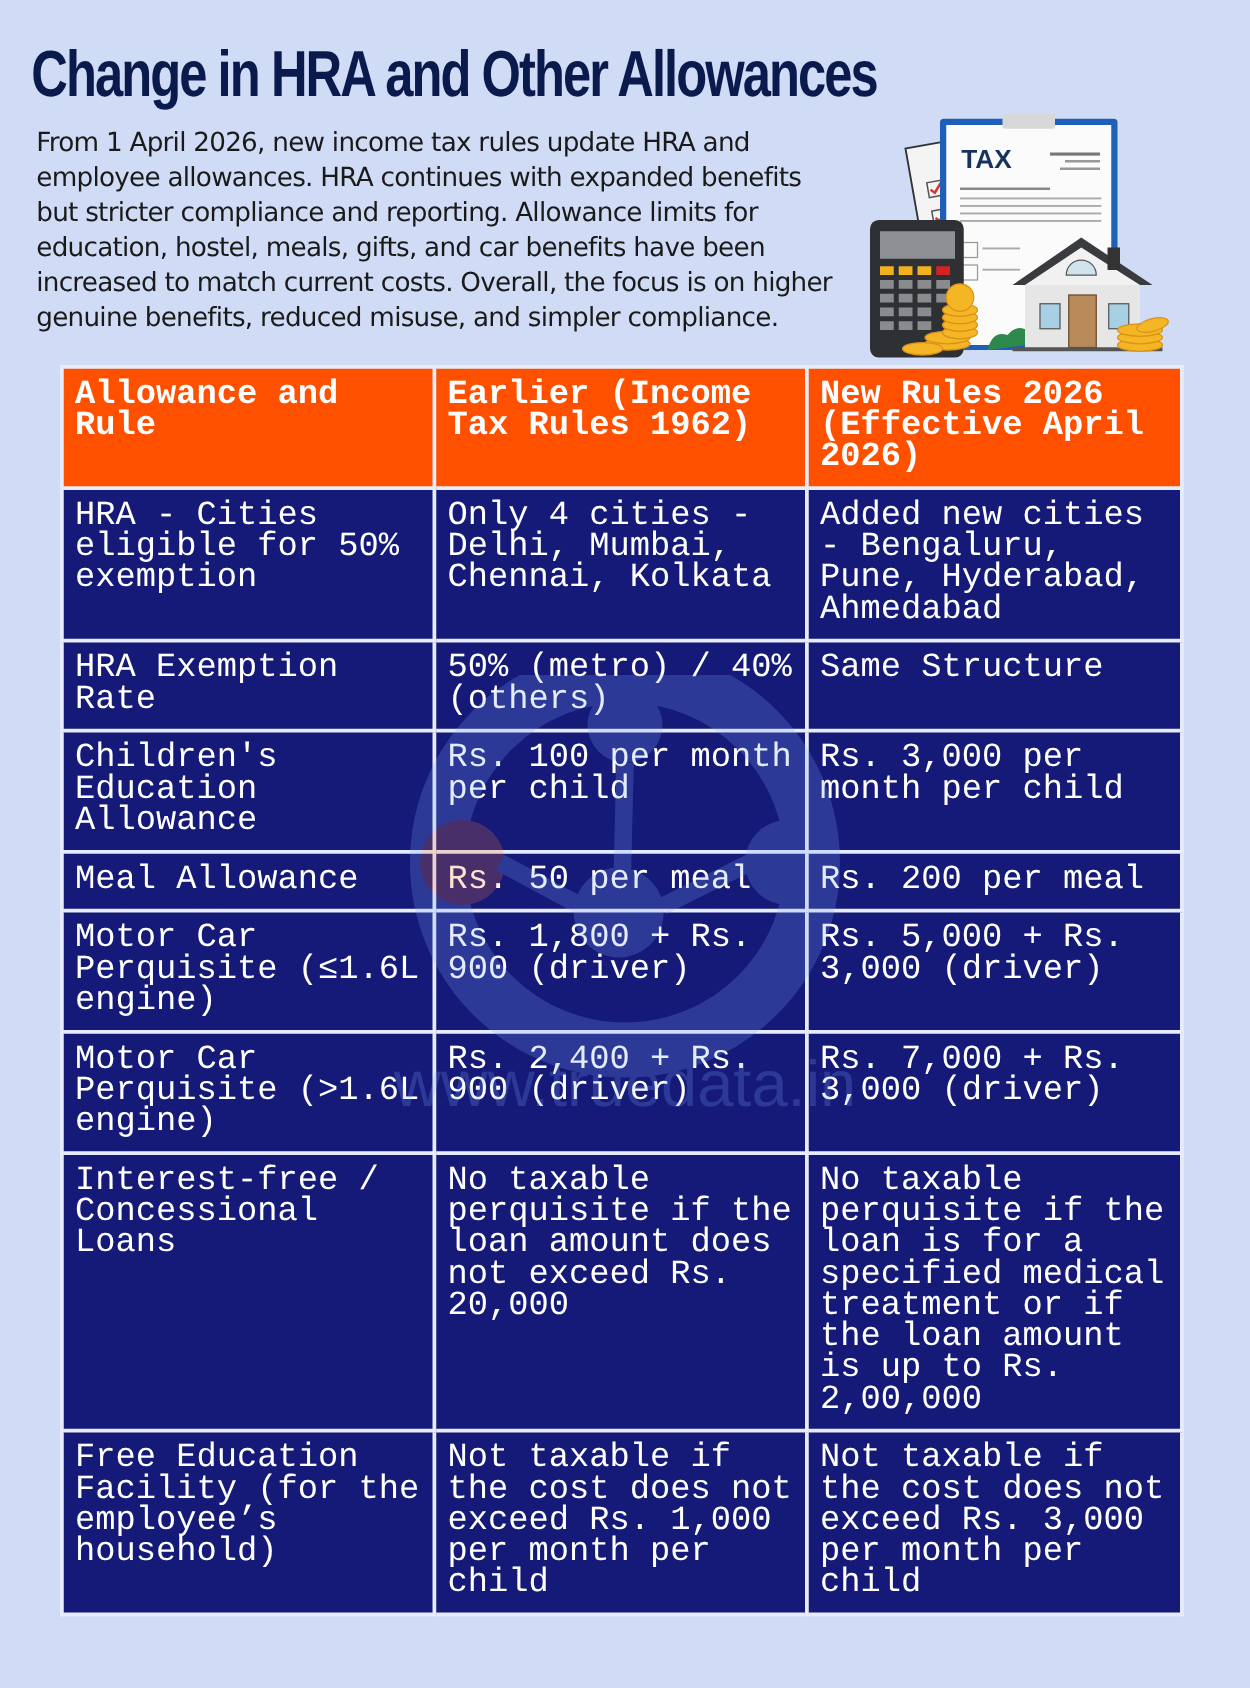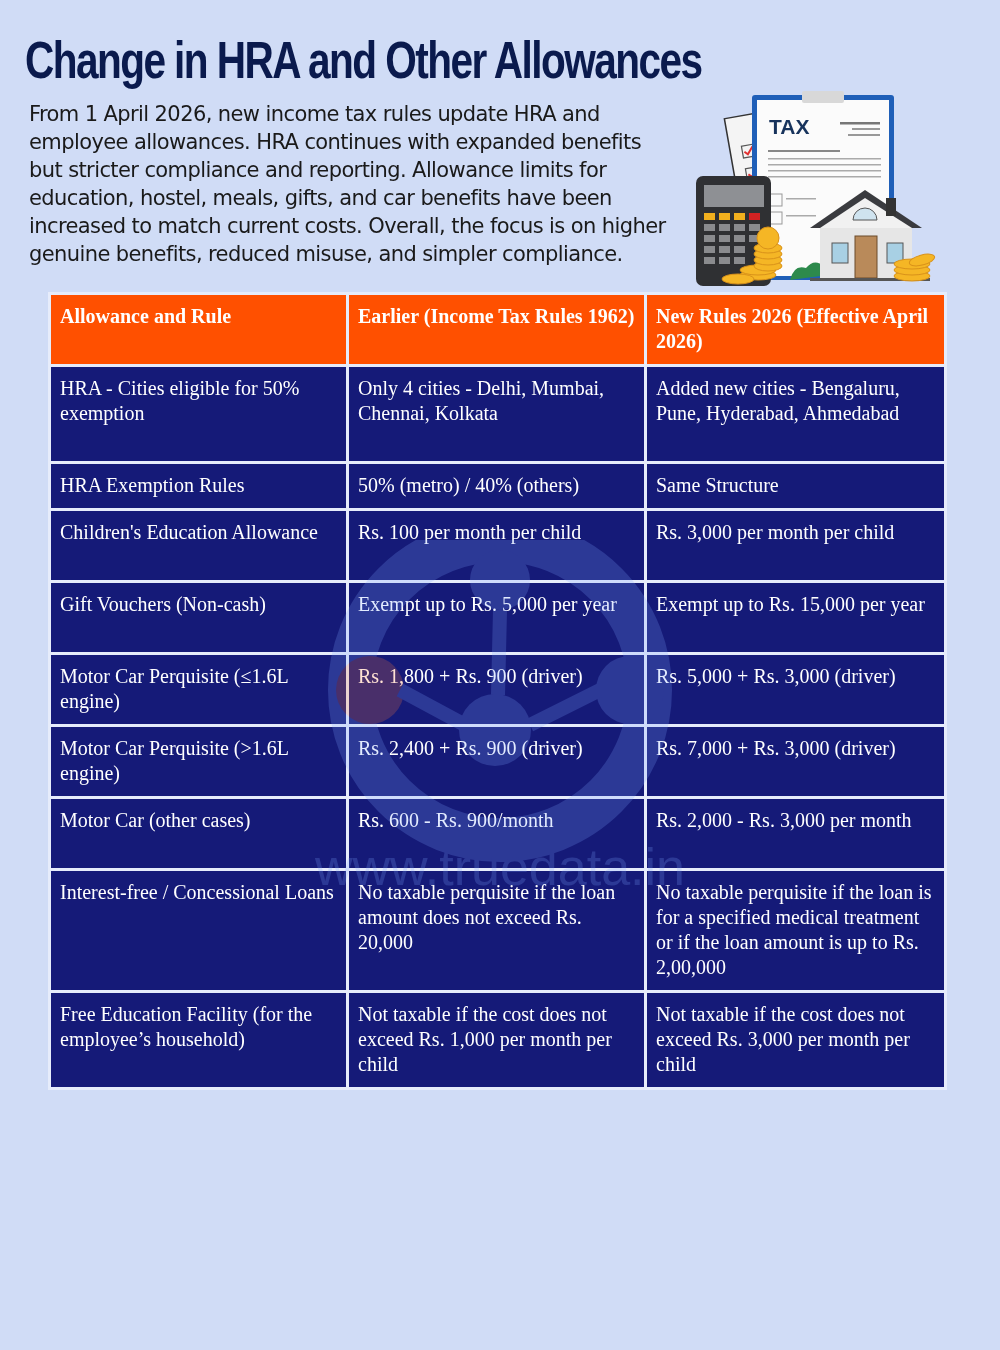--- a/index.html
+++ b/index.html
@@ -55,22 +55,22 @@
       position: relative;
       z-index: 1;
     }
     col.c1 { width: 298px; }
     col.c2 { width: 298px; }
     col.c3 { width: 300px; }
     th, td {
       border: 3px solid #e6ecfb;
       text-align: left;
       vertical-align: top;
-      font-family: Liberation Serif, serif;
-      font-size: 20px;
+      font-family: Liberation Mono, monospace;
+      font-size: 27px;
       line-height: 25px;
       padding: 9px 9px 10px 9px;
       color: #ffffff;
     }
     th {
       background: #ff5000;
       font-weight: bold;
       height: 72px;
     }
     td { background: rgba(8, 14, 112, 0.94); }
@@ -191,48 +191,43 @@
         <th>New Rules 2026 (Effective April 2026)</th>
       </tr>
     </thead>
     <tbody>
       <tr style="height:97px">
         <td>HRA - Cities eligible for 50% exemption</td>
         <td>Only 4 cities - Delhi, Mumbai, Chennai, Kolkata</td>
         <td>Added new cities - Bengaluru, Pune, Hyderabad, Ahmedabad</td>
       </tr>
       <tr style="height:47px">
-        <td>HRA Exemption Rules</td>
+        <td>HRA Exemption Rate</td>
         <td>50% (metro) / 40% (others)</td>
         <td>Same Structure</td>
       </tr>
       <tr style="height:72px">
         <td>Children's Education Allowance</td>
         <td>Rs. 100 per month per child</td>
         <td>Rs. 3,000 per month per child</td>
       </tr>
-      <tr style="height:72px">
-        <td>Gift Vouchers (Non-cash)</td>
-        <td>Exempt up to Rs. 5,000 per year</td>
-        <td>Exempt up to Rs. 15,000 per year</td>
+      <tr style="height:47px">
+        <td>Meal Allowance</td>
+        <td>Rs. 50 per meal</td>
+        <td>Rs. 200 per meal</td>
       </tr>
       <tr style="height:72px">
         <td>Motor Car Perquisite (≤1.6L engine)</td>
         <td>Rs. 1,800 + Rs. 900 (driver)</td>
         <td>Rs. 5,000 + Rs. 3,000 (driver)</td>
       </tr>
       <tr style="height:72px">
         <td>Motor Car Perquisite (&gt;1.6L engine)</td>
         <td>Rs. 2,400 + Rs. 900 (driver)</td>
         <td>Rs. 7,000 + Rs. 3,000 (driver)</td>
-      </tr>
-      <tr style="height:72px">
-        <td>Motor Car (other cases)</td>
-        <td>Rs. 600 - Rs. 900/month</td>
-        <td>Rs. 2,000 - Rs. 3,000 per month</td>
       </tr>
       <tr style="height:121px">
         <td>Interest-free / Concessional Loans</td>
         <td>No taxable perquisite if the loan amount does not exceed Rs. 20,000</td>
         <td>No taxable perquisite if the loan is for a specified medical treatment or if the loan amount is up to Rs. 2,00,000</td>
       </tr>
       <tr style="height:97px">
         <td>Free Education Facility (for the employee’s household)</td>
         <td>Not taxable if the cost does not exceed Rs. 1,000 per month per child</td>
         <td>Not taxable if the cost does not exceed Rs. 3,000 per month per child</td>

